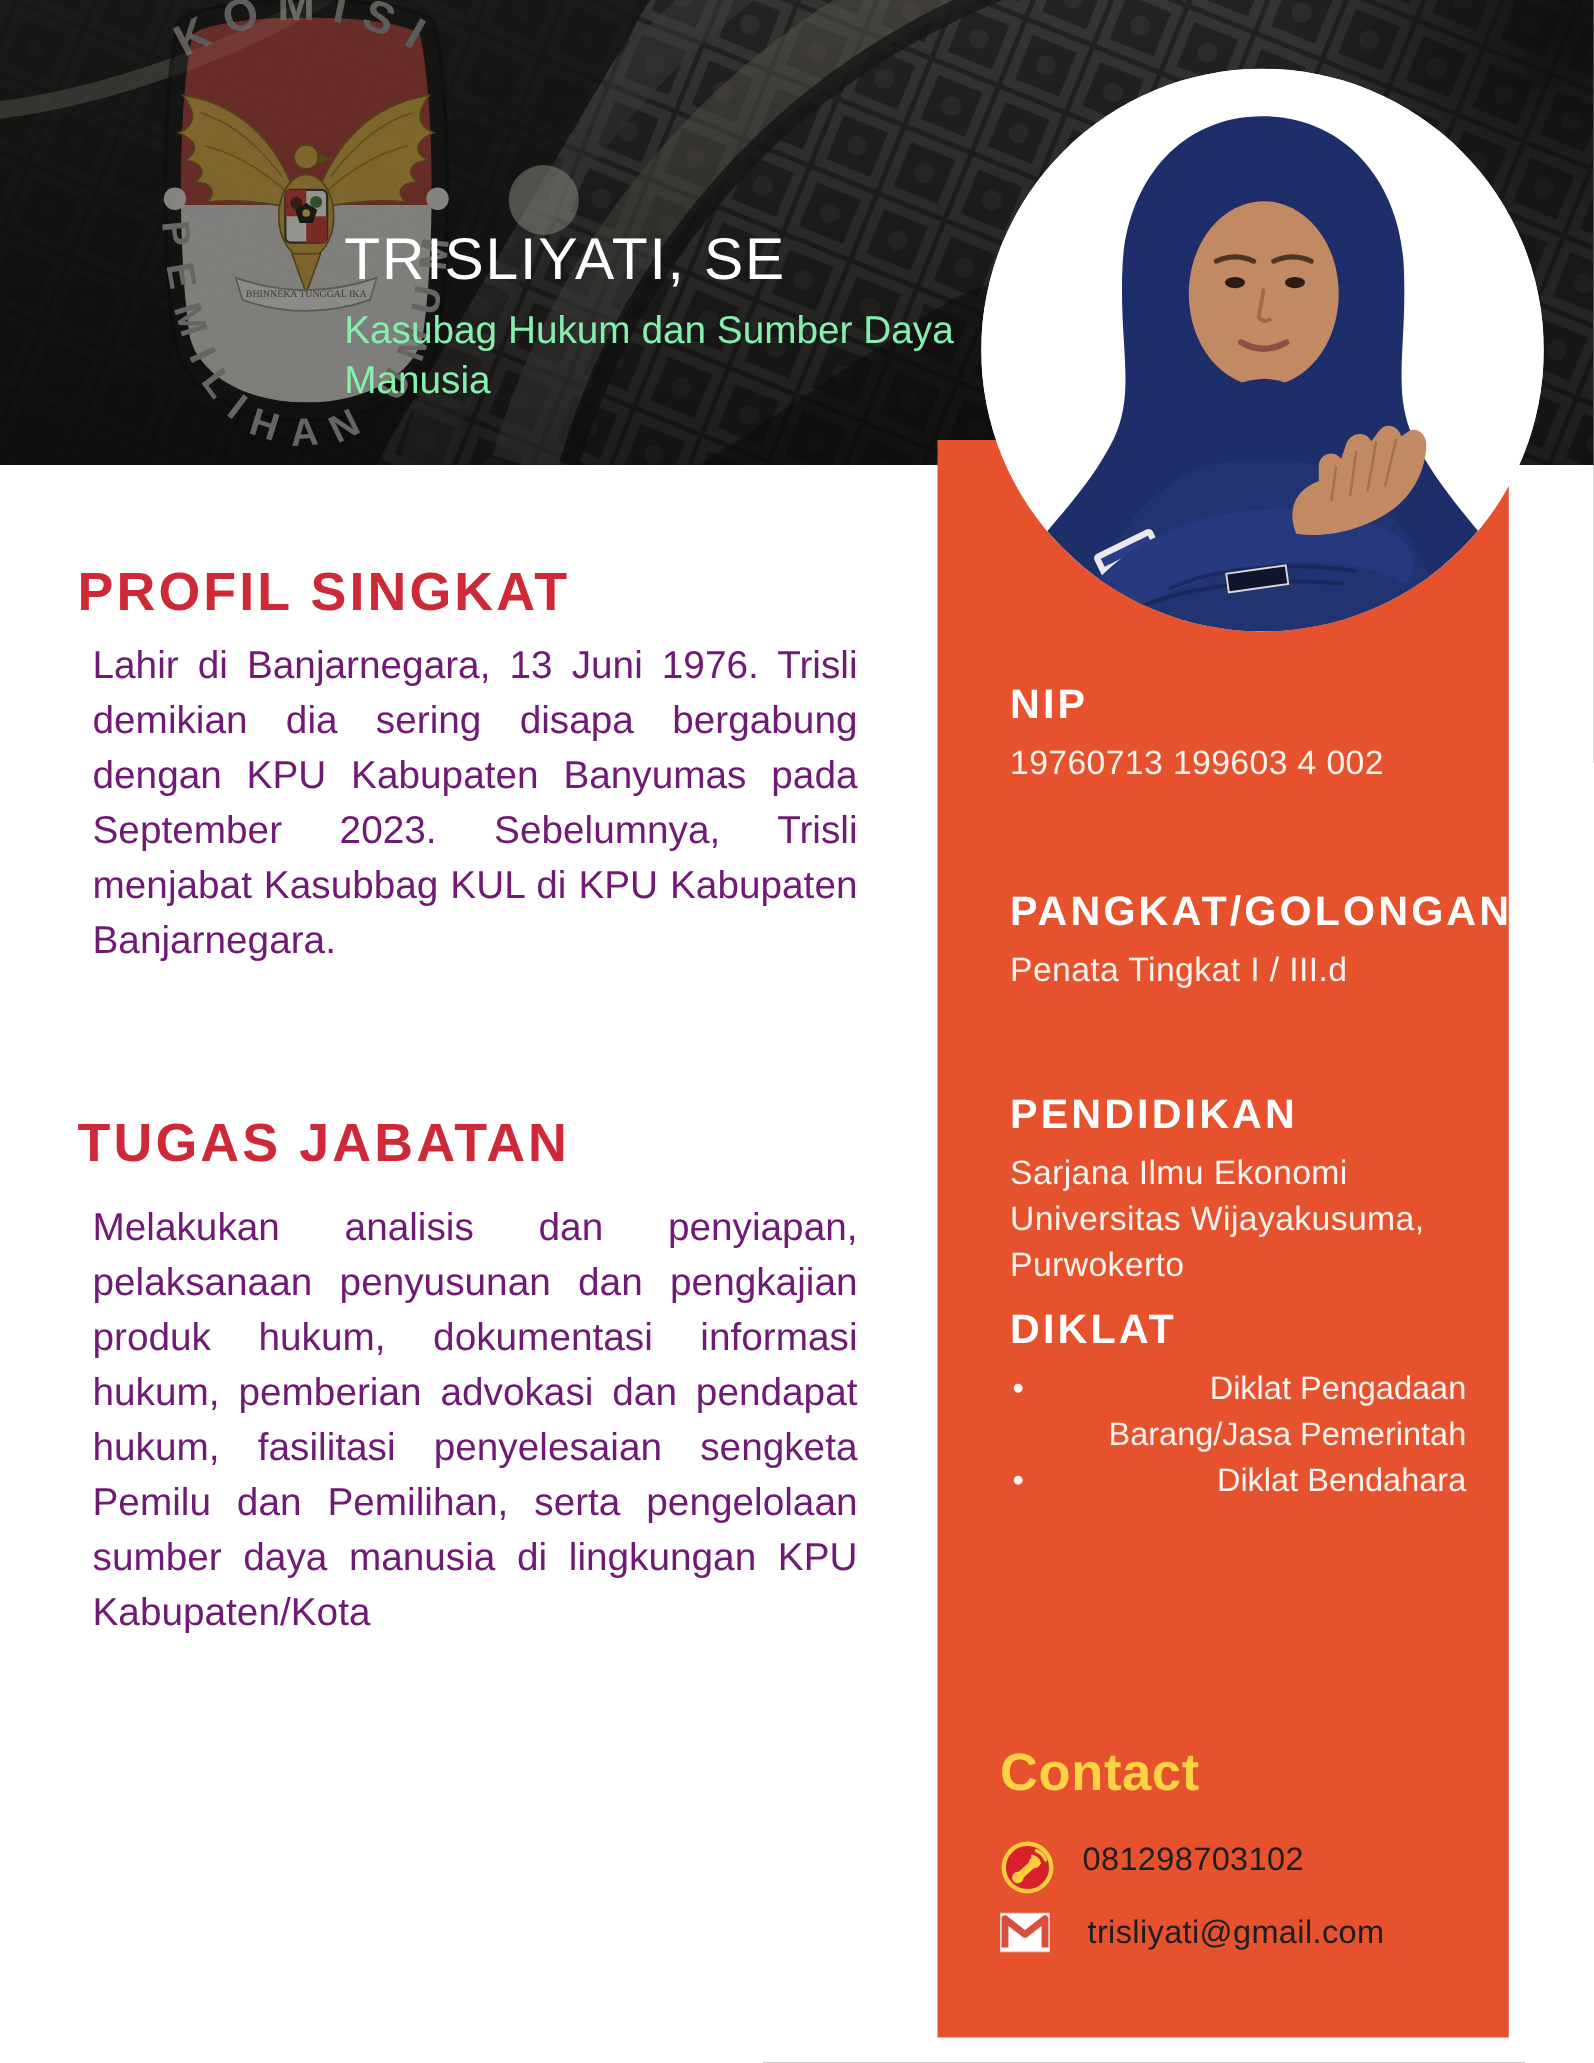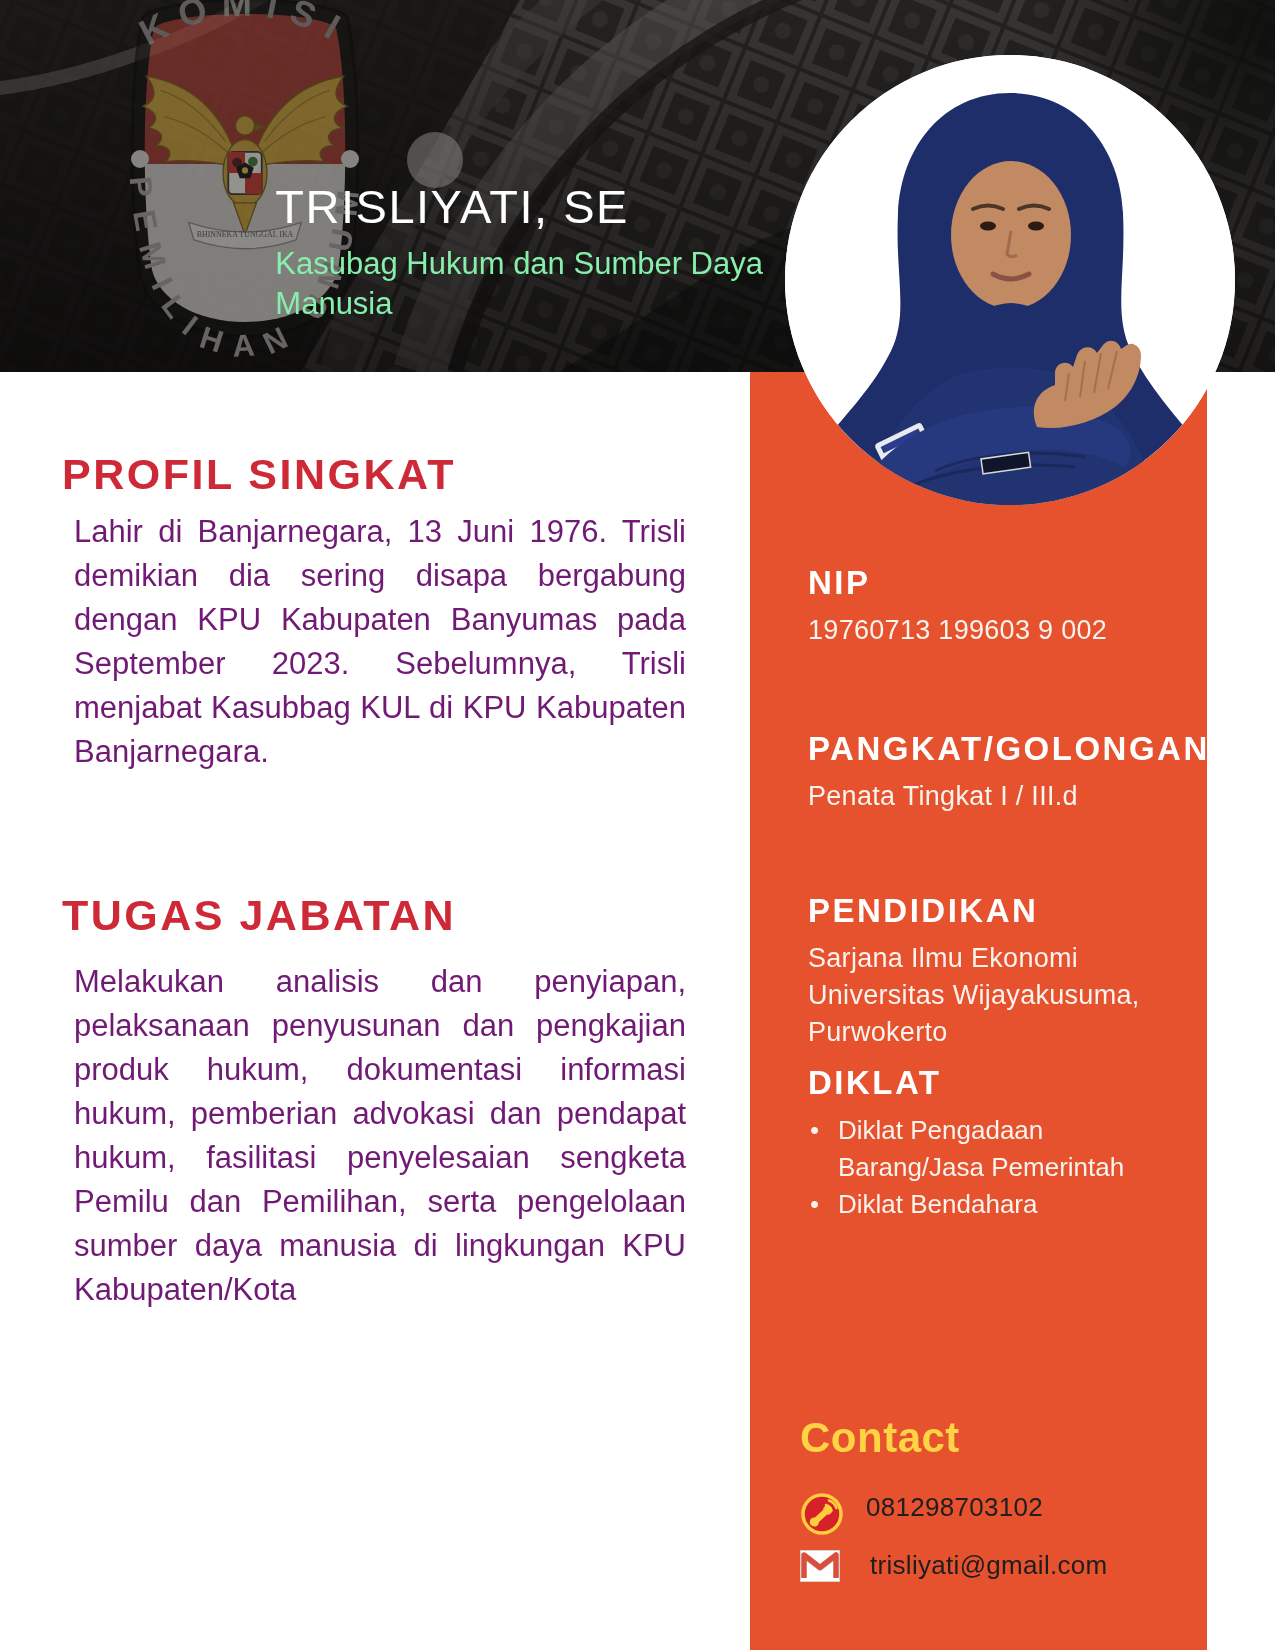--- a/index.html
+++ b/index.html
@@ -15,30 +15,30 @@
   .kpu-logo { position:absolute; left:100px; top:-46px; width:290px; height:430px; opacity:.58; }
   .hero-titles { position:absolute; top:180px; right:512px; text-align:left; z-index:3; }
   .hero-name { margin:0; color:#ffffff; font-size:47px; font-weight:400; letter-spacing:1.5px; line-height:54px; white-space:nowrap; }
   .hero-sub  { margin-top:10px; color:#86efac; font-size:31px; line-height:40px; font-weight:400; }
   
   .photo-circle {
     position:absolute; left:785px; top:55px; width:450px; height:450px;
     border-radius:50%; background:#ffffff; overflow:hidden; z-index:5;
   }
   
-  .panel { position:absolute; left:750px; top:372px; width:457px; height:1278px; background:#e6512e; z-index:1; }
+  .panel { position:absolute; left:750px; top:352px; width:457px; height:1278px; background:#e6512e; z-index:1; }
   .panel-sec { position:absolute; left:58px; right:34px; color:#fff; }
   .panel-sec h3 { margin:0 0 10px 0; font-size:33px; font-weight:bold; letter-spacing:2.5px; color:#ffffff; }
   .panel-sec .val { font-size:27px; line-height:37px; color:#faf3ee; letter-spacing:.3px; }
   .sec-nip { top:192px; }
   .sec-pangkat { top:358px; }
   .sec-pendidikan { top:520px; }
   .sec-pendidikan .val { max-width:430px; }
   .sec-diklat { top:692px; }
-  .diklat-list { margin:0 0 0 0; padding:0; list-style:none; }
+  .diklat-list { margin:0 0 0 0; padding:0; list-style:none;text-align:right; }
   .diklat-list li { position:relative; padding-left:30px; font-size:26px; line-height:37px; color:#faf3ee; }
   .diklat-list li::before { content:"•"; position:absolute; left:2px; top:0; font-size:26px; color:#faf3ee; }
   .contact-h { position:absolute; left:50px; top:1042px; margin:0; font-size:42px; font-weight:bold; color:#ffd344; letter-spacing:.5px; }
   .contact-row { position:absolute; left:50px; display:flex; gap:22px; }
   .row-phone { top:1120px; }
   .row-email { top:1178px;gap:30px; }
   .contact-row .ctext { font-size:26px; color:#1e1e1e; letter-spacing:.3px; }
   
   .red-h { position:absolute; left:62px; margin:0; font-size:43px; font-weight:bold; letter-spacing:2.5px; color:#ce2936; white-space:nowrap; }
   .h-profil { top:450px; }
@@ -141,21 +141,21 @@
         <div>Kasubag Hukum dan Sumber Daya</div>
         <div>Manusia</div>
       </div>
     </div>
   </header>
 
   <aside class="panel">
 
     <section class="panel-sec sec-nip">
       <h3>NIP</h3>
-      <div class="val">19760713 199603 9 002</div>
+      <div class="val">19760713 199603 4 002</div>
     </section>
 
     <section class="panel-sec sec-pangkat">
       <h3>PANGKAT/GOLONGAN</h3>
       <div class="val">Penata Tingkat I / III.d</div>
     </section>
 
     <section class="panel-sec sec-pendidikan">
       <h3>PENDIDIKAN</h3>
       <div class="val">Sarjana Ilmu Ekonomi Universitas Wijayakusuma, Purwokerto</div>

